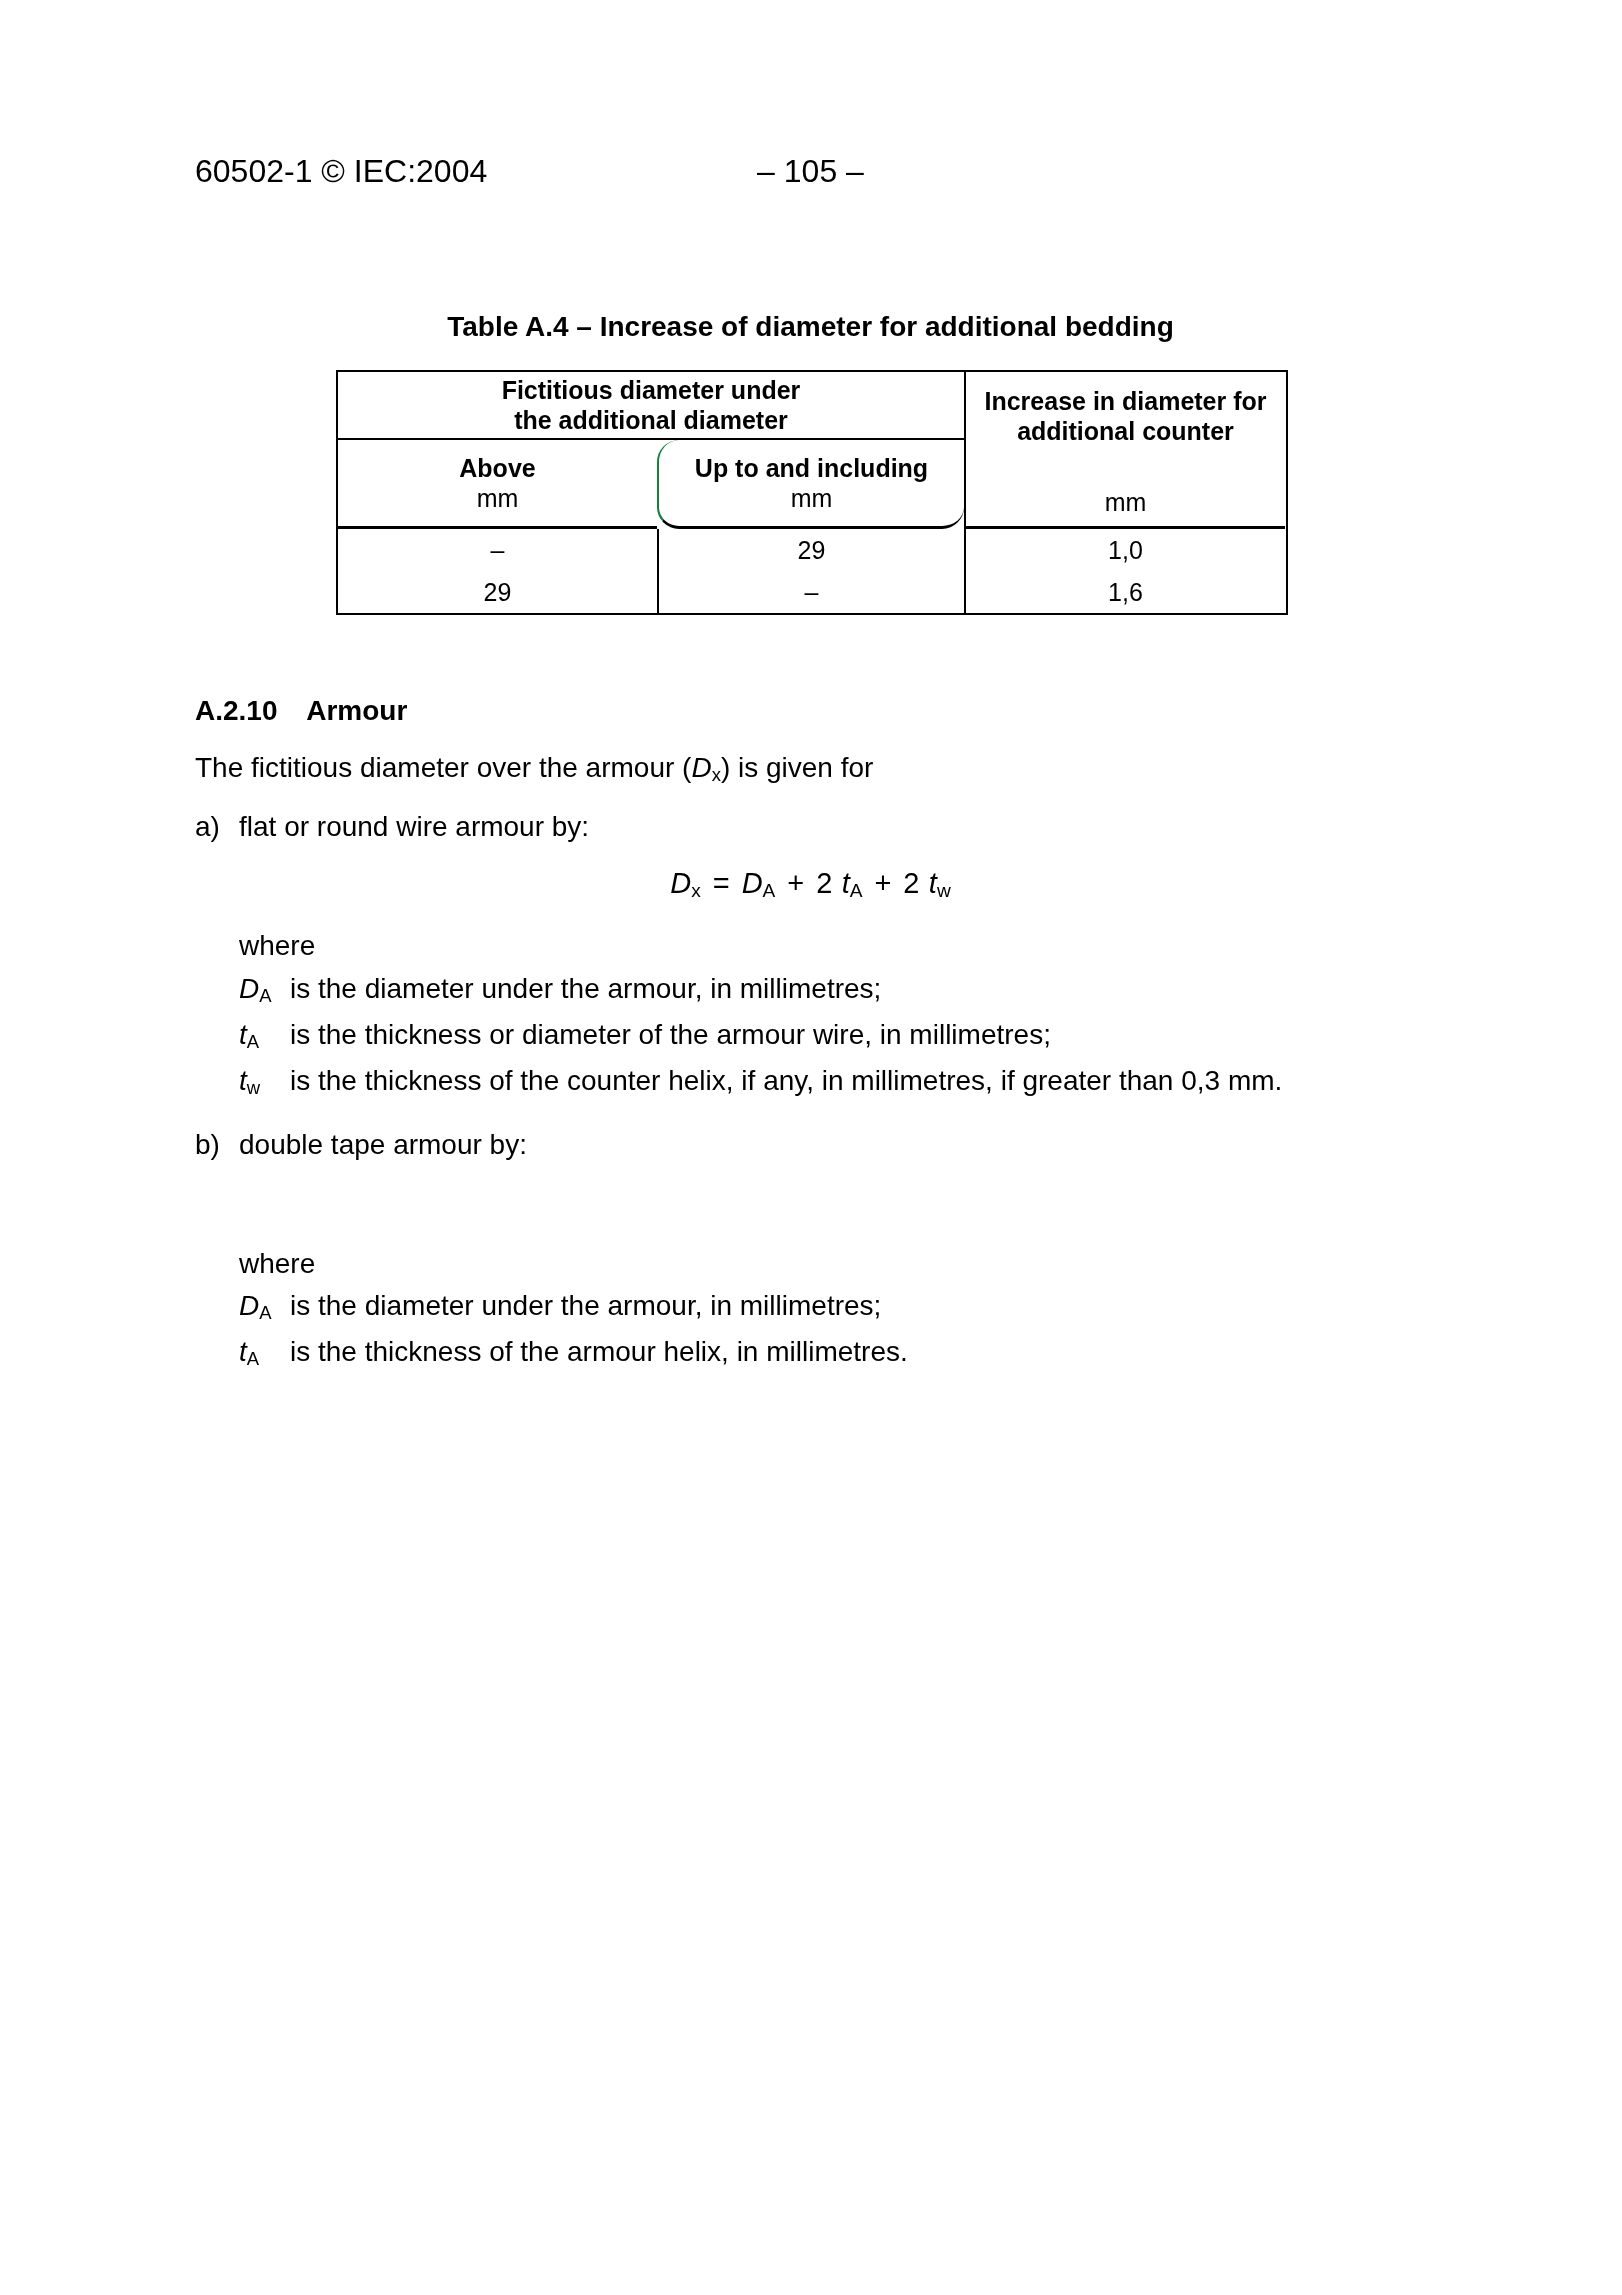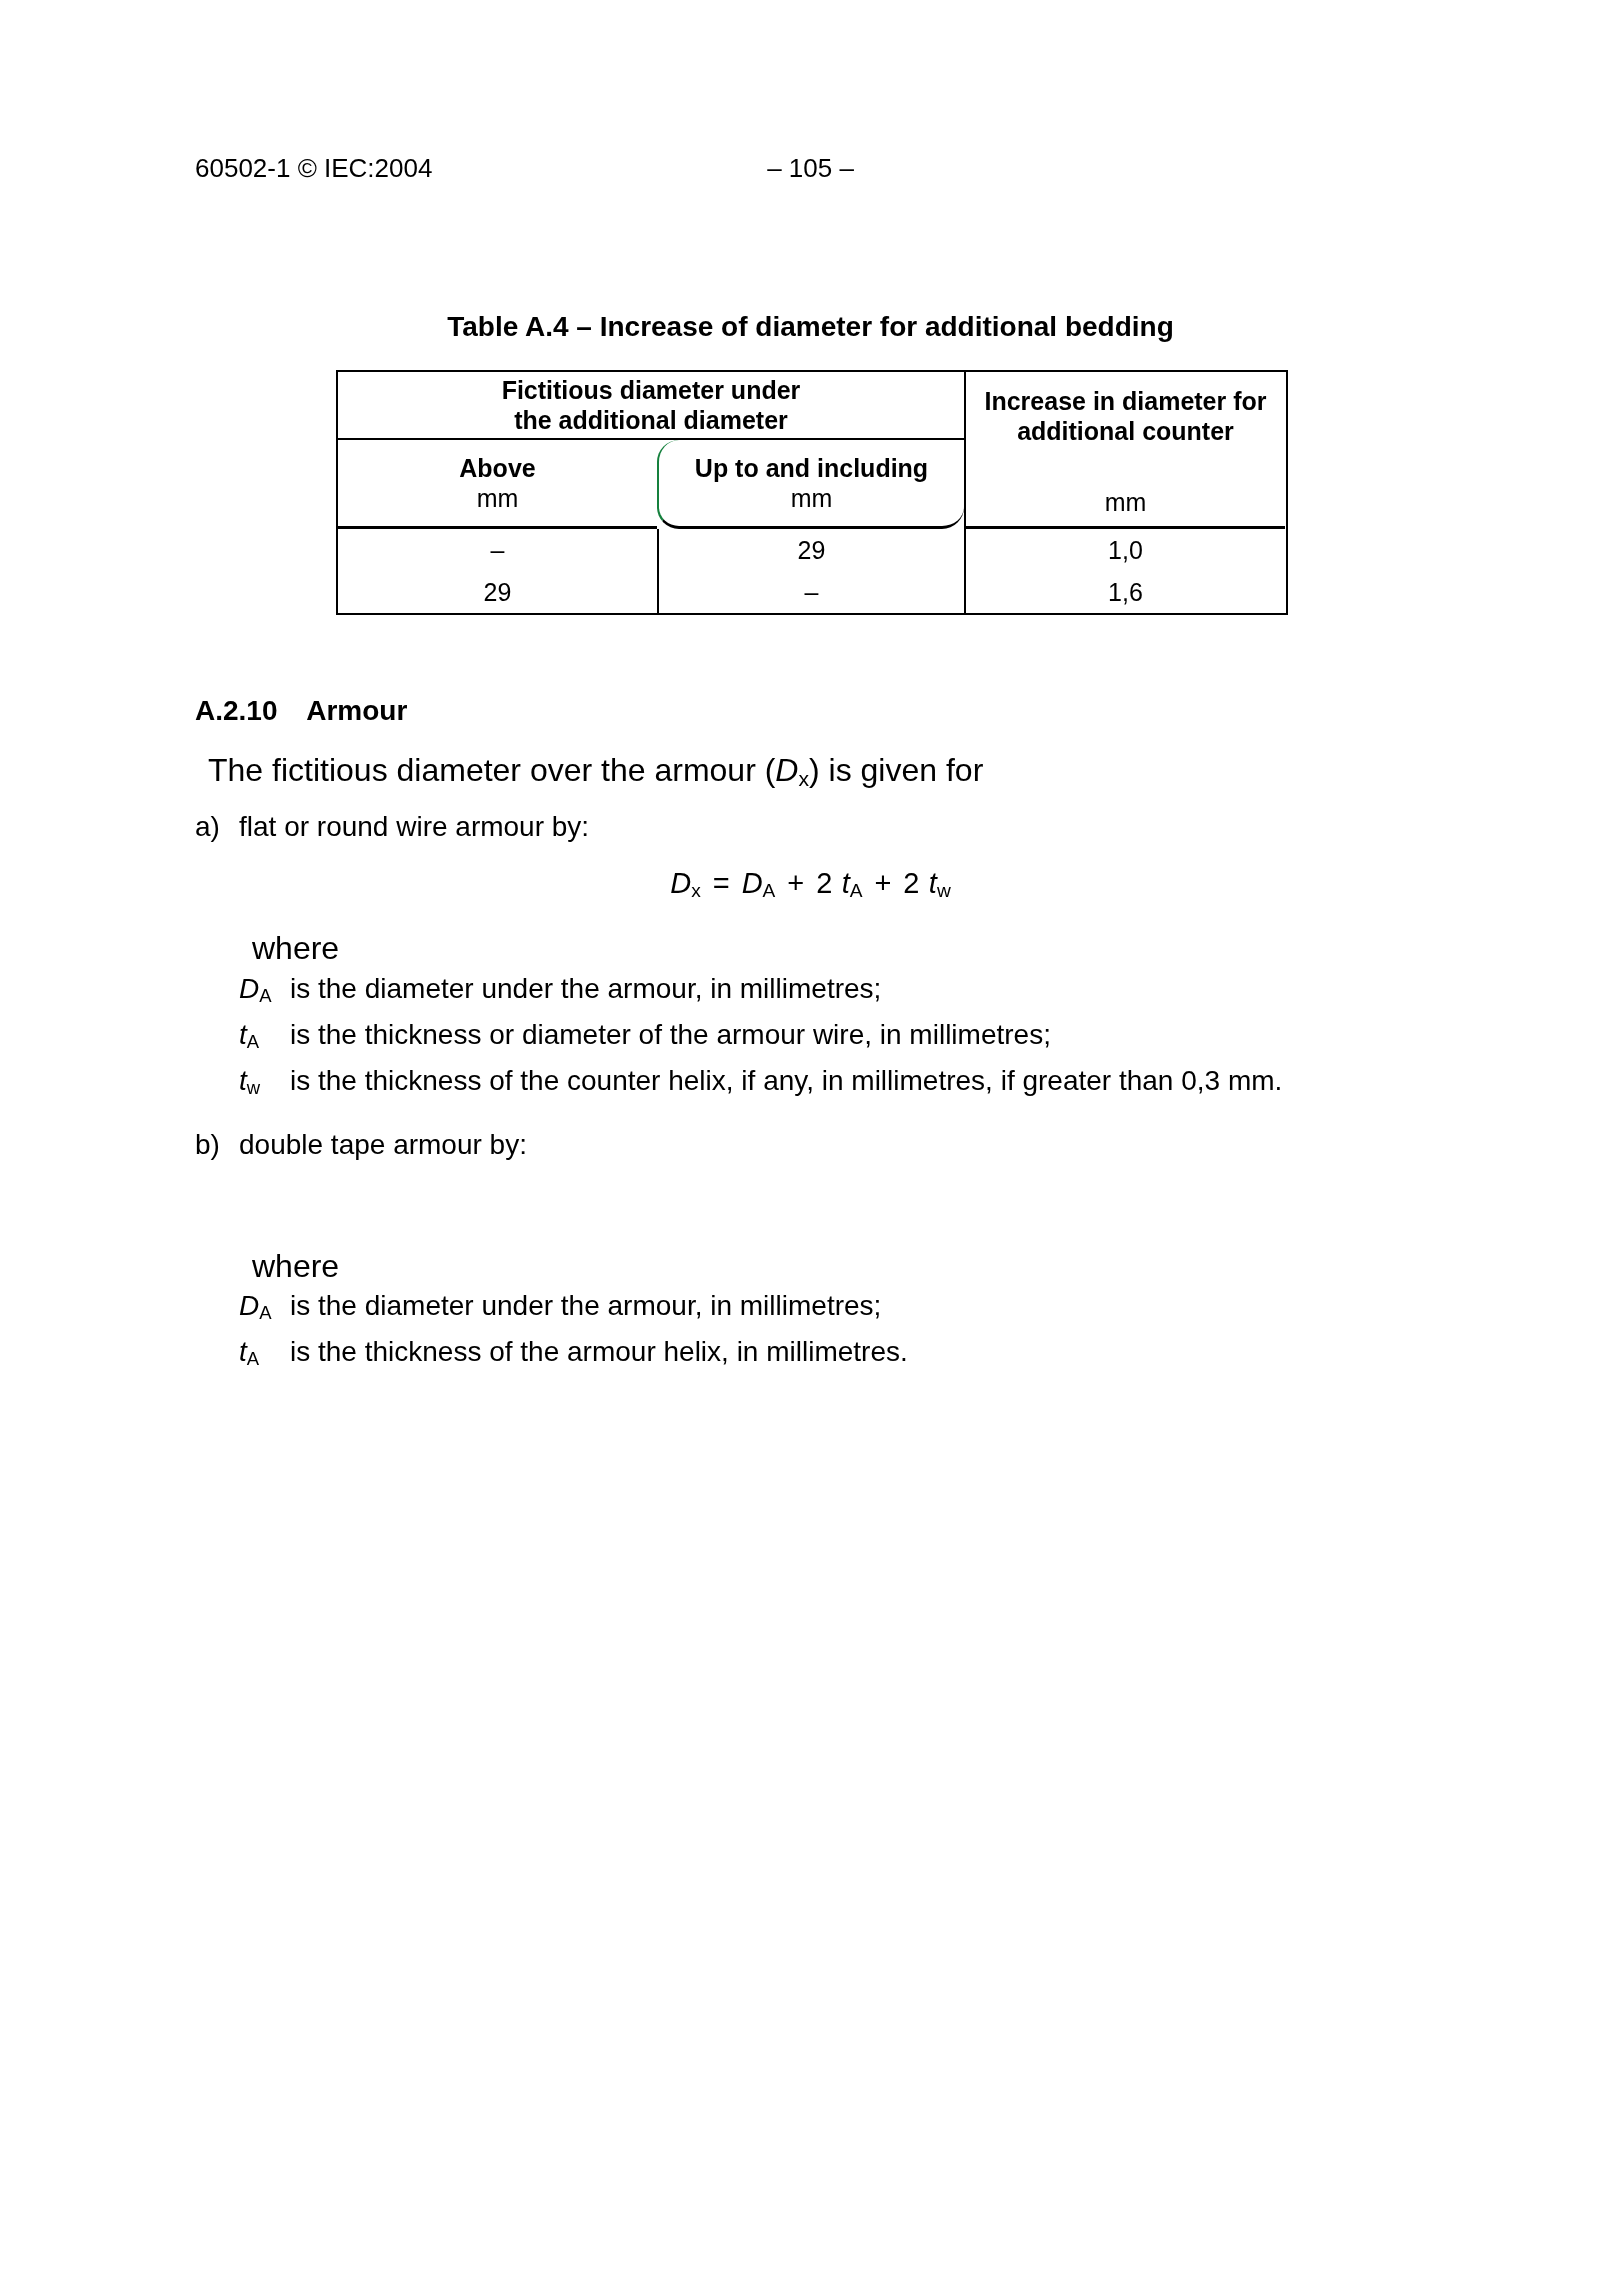--- a/index.html
+++ b/index.html
@@ -7,21 +7,21 @@
     position: relative;
     width: 1622px;
     height: 2295px;
     background: #ffffff;
     color: #000000;
     font-family: "Liberation Sans", sans-serif;
     overflow: hidden;
   }
 
   
-  .page-header { position: absolute; left: 195px; right: 196px; top: 153px; height: 33px; font-size: 26px; }
+  .page-header { position: absolute; left: 195px; right: 196px; top: 153px; height: 33px; font-size: 32px; }
   .doc-ref { position: absolute; left: 0; top: 0; }
   .page-num { position: absolute; left: 0; right: 0; top: 0; text-align: center; }
 
   
   .sec-heading { position: absolute; left: 195px; font-size: 28px; font-weight: bold; white-space: nowrap; }
   .sec-num { display: inline-block; margin-right: 22px; }
 
   
   .center-line { position: absolute; left: 195px; width: 1231px; text-align: center; }
   .tbl-caption { font-size: 28px; font-weight: bold; }
@@ -56,21 +56,21 @@
   .cell-upto          { grid-area: 2 / 2 / 3 / 3; border-left: 2px solid #15803d; border-bottom: 3.3px solid #000; border-radius: 22px; }
   .cell-r1c1 { grid-area: 3 / 1 / 4 / 2; }
   .cell-r1c2 { grid-area: 3 / 2 / 4 / 3; border-left: 2px solid #000; }
   .cell-r1c3 { grid-area: 3 / 3 / 4 / 4; border-left: 2px solid #000; }
   .cell-r2c1 { grid-area: 4 / 1 / 5 / 2; }
   .cell-r2c2 { grid-area: 4 / 2 / 5 / 3; border-left: 2px solid #000; }
   .cell-r2c3 { grid-area: 4 / 3 / 5 / 4; border-left: 2px solid #000; }
   .unit { font-weight: normal; }
 
   
-  .body-line { position: absolute; font-size: 32px; white-space: nowrap; margin-left: 13px; }
+  .body-line { position: absolute; font-size: 28px; white-space: nowrap; }
   .list-item { position: absolute; left: 195px; font-size: 28px; white-space: nowrap; }
   .item-marker { display: inline-block; width: 44px; }
 
   .formula { font-size: 29px; white-space: nowrap; }
   .formula .op { margin: 0 3.9px; }
   .formula .coef { margin-right: 1.3px; }
 
   i { font-style: italic; }
   sub {
     font-size: 66%;

